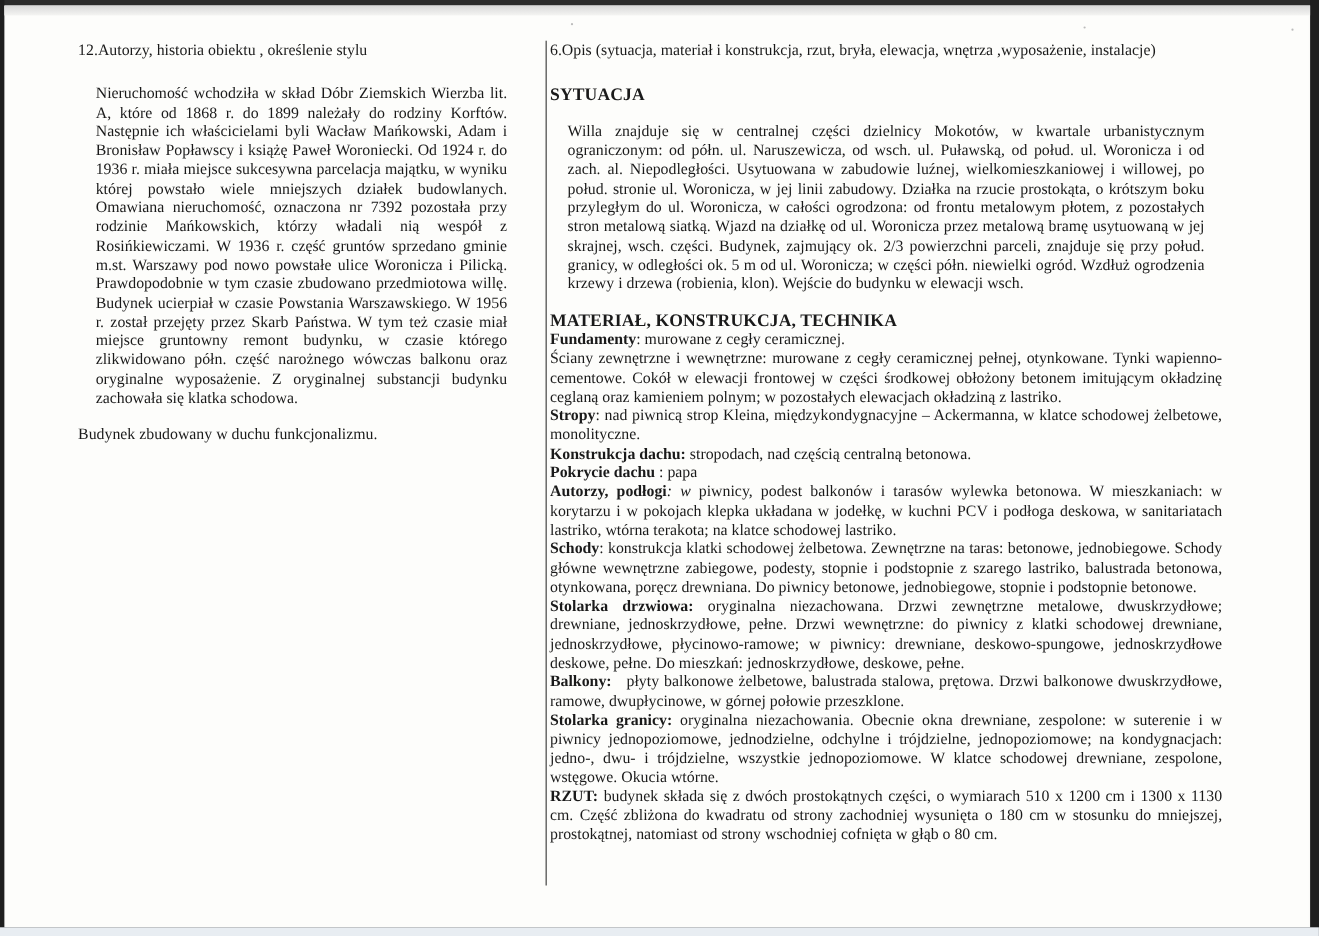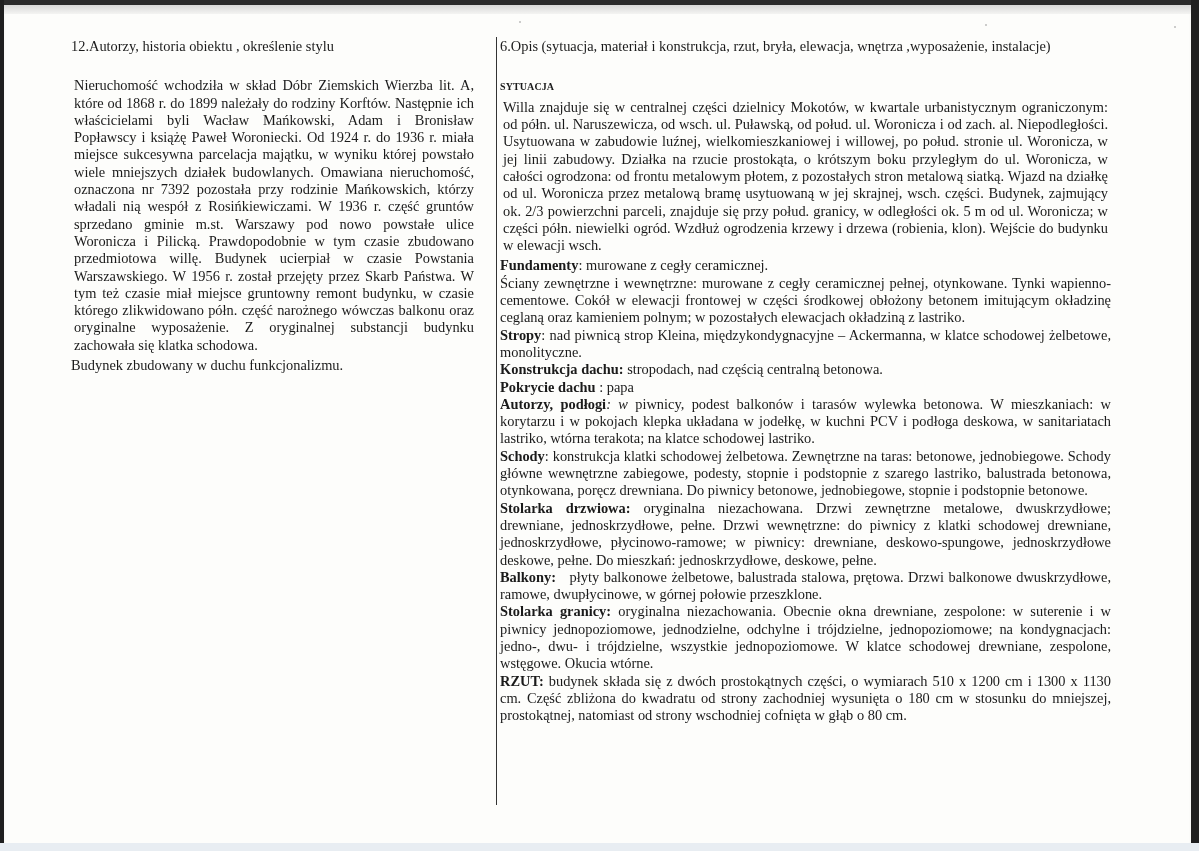--- a/index.html
+++ b/index.html
@@ -41,22 +41,22 @@
     .col-left {
       position: absolute; left: 71px; top: 38px; width: 406px;
       font-size: 14.4px; line-height: 17.3px;
     }
     .col-right {
       position: absolute; left: 500px; top: 38px; width: 611px;
       font-size: 14.4px; line-height: 17.3px;
     }
     .heading-num { margin: 0 0 23px 0; font-size: 14.4px; font-weight: normal; }
     .col-left .heading-num { margin-bottom: 22px; }
-    .justify { text-align: justify; text-align-last: left; margin: 3px; }
-    .section-title { font-weight: bold; font-size: 10px; line-height: 17.5px; margin: 0; letter-spacing: 0.1px; }
+    .justify { text-align: justify; text-align-last: left; margin: 16px; }
+    .section-title { font-weight: bold; font-size: 16px; line-height: 17.5px; margin: 0; letter-spacing: 0.1px; }
     .entry { margin: 0; text-align: justify; }
     .entry b { font-weight: bold; }
     .entry i { font-style: italic; }
     .speck { position: absolute; width: 2px; height: 2px; background: #bbb; border-radius: 1px; }
   </style>
 </head>
 <body>
 
 <div class="scan"></div>
 <div class="left-edge"></div>
@@ -77,20 +77,21 @@
   <p class="justify">Nieruchomość wchodziła w skład Dóbr Ziemskich Wierzba lit. A, które od 1868 r. do 1899 należały do rodziny Korftów. Następnie ich właścicielami byli Wacław Mańkowski, Adam i Bronisław Popławscy i książę Paweł Woroniecki. Od 1924 r. do 1936 r. miała miejsce sukcesywna parcelacja majątku, w wyniku której powstało wiele mniejszych działek budowlanych. Omawiana nieruchomość, oznaczona nr 7392 pozostała przy rodzinie Mańkowskich, którzy władali nią wespół z Rosińkiewiczami. W 1936 r. część gruntów sprzedano gminie m.st. Warszawy pod nowo powstałe ulice Woronicza i Pilicką. Prawdopodobnie w tym czasie zbudowano przedmiotowa willę. Budynek ucierpiał w czasie Powstania Warszawskiego. W 1956 r. został przejęty przez Skarb Państwa. W tym też czasie miał miejsce gruntowny remont budynku, w czasie którego zlikwidowano półn. część narożnego wówczas balkonu oraz oryginalne wyposażenie. Z oryginalnej substancji budynku zachowała się klatka schodowa.</p>
   <p class="entry">Budynek zbudowany w duchu funkcjonalizmu.</p>
 </section>
 
 <section class="col-right">
   <h2 class="heading-num">6.Opis (sytuacja, materiał i konstrukcja, rzut, bryła, elewacja, wnętrza ,wyposażenie, instalacje)</h2>
 
   <h3 class="section-title">SYTUACJA</h3>
   <p class="justify">Willa znajduje się w centralnej części dzielnicy Mokotów, w kwartale urbanistycznym ograniczonym: od półn. ul. Naruszewicza, od wsch. ul. Puławską, od połud. ul. Woronicza i od zach. al. Niepodległości. Usytuowana w zabudowie luźnej, wielkomieszkaniowej i willowej, po połud. stronie ul. Woronicza, w jej linii zabudowy. Działka na rzucie prostokąta, o krótszym boku przyległym do ul. Woronicza, w całości ogrodzona: od frontu metalowym płotem, z pozostałych stron metalową siatką. Wjazd na działkę od ul. Woronicza przez metalową bramę usytuowaną w jej skrajnej, wsch. części. Budynek, zajmujący ok. 2/3 powierzchni parceli, znajduje się przy połud. granicy, w odległości ok. 5 m od ul. Woronicza; w części półn. niewielki ogród. Wzdłuż ogrodzenia krzewy i drzewa (robienia, klon). Wejście do budynku w elewacji wsch.</p>
 
+  <h3 class="section-title">MATERIAŁ, KONSTRUKCJA, TECHNIKA</h3>
 
   <p class="entry"><b>Fundamenty</b><span>: </span><span>murowane z cegły ceramicznej.</span></p>
 
   <p class="entry"><span>Ściany zewnętrzne i wewnętrzne: murowane z cegły ceramicznej pełnej, otynkowane. Tynki wapienno-cementowe. Cokół w elewacji frontowej w części środkowej obłożony betonem imitującym okładzinę ceglaną oraz kamieniem polnym; w pozostałych elewacjach okładziną z lastriko.</span></p>
 
   <p class="entry"><b>Stropy</b><span>: </span><span>nad piwnicą strop Kleina, międzykondygnacyjne – Ackermanna, w klatce schodowej żelbetowe, monolityczne.</span></p>
 
   <p class="entry"><b>Konstrukcja dachu:</b><span> </span><span>stropodach, nad częścią centralną betonowa.</span></p>
 
   <p class="entry"><b>Pokrycie dachu</b><span> : </span><span>papa</span></p>

